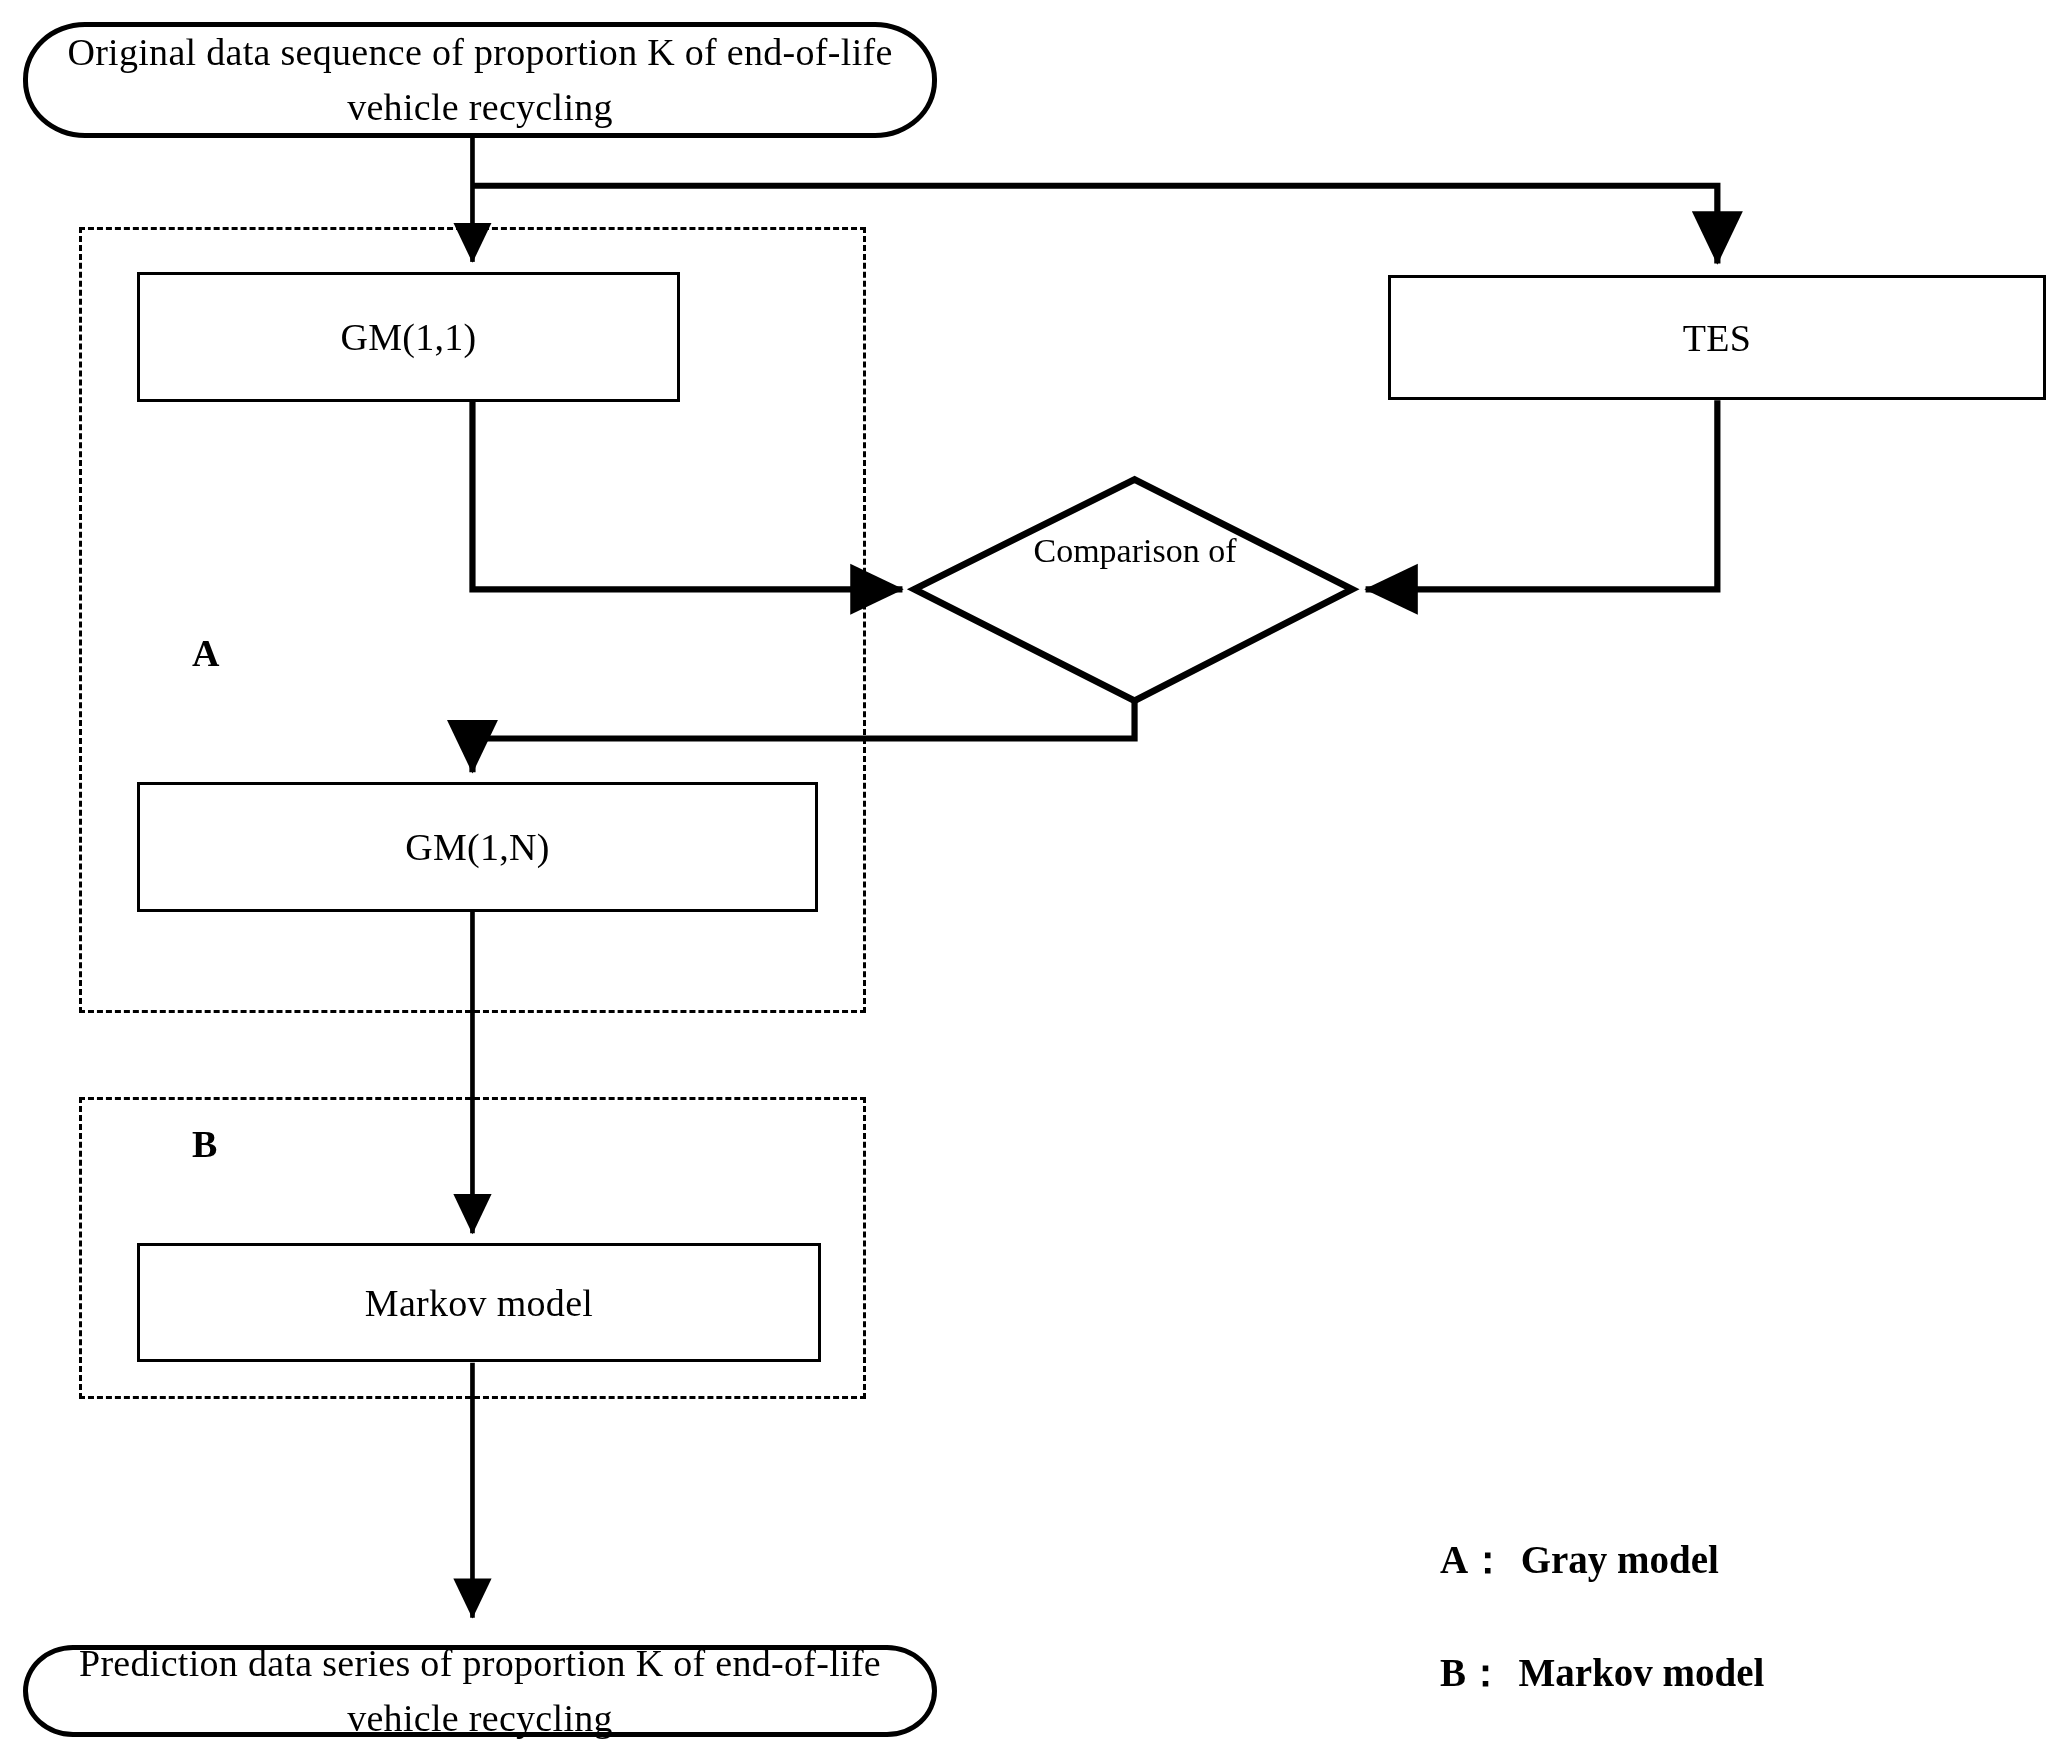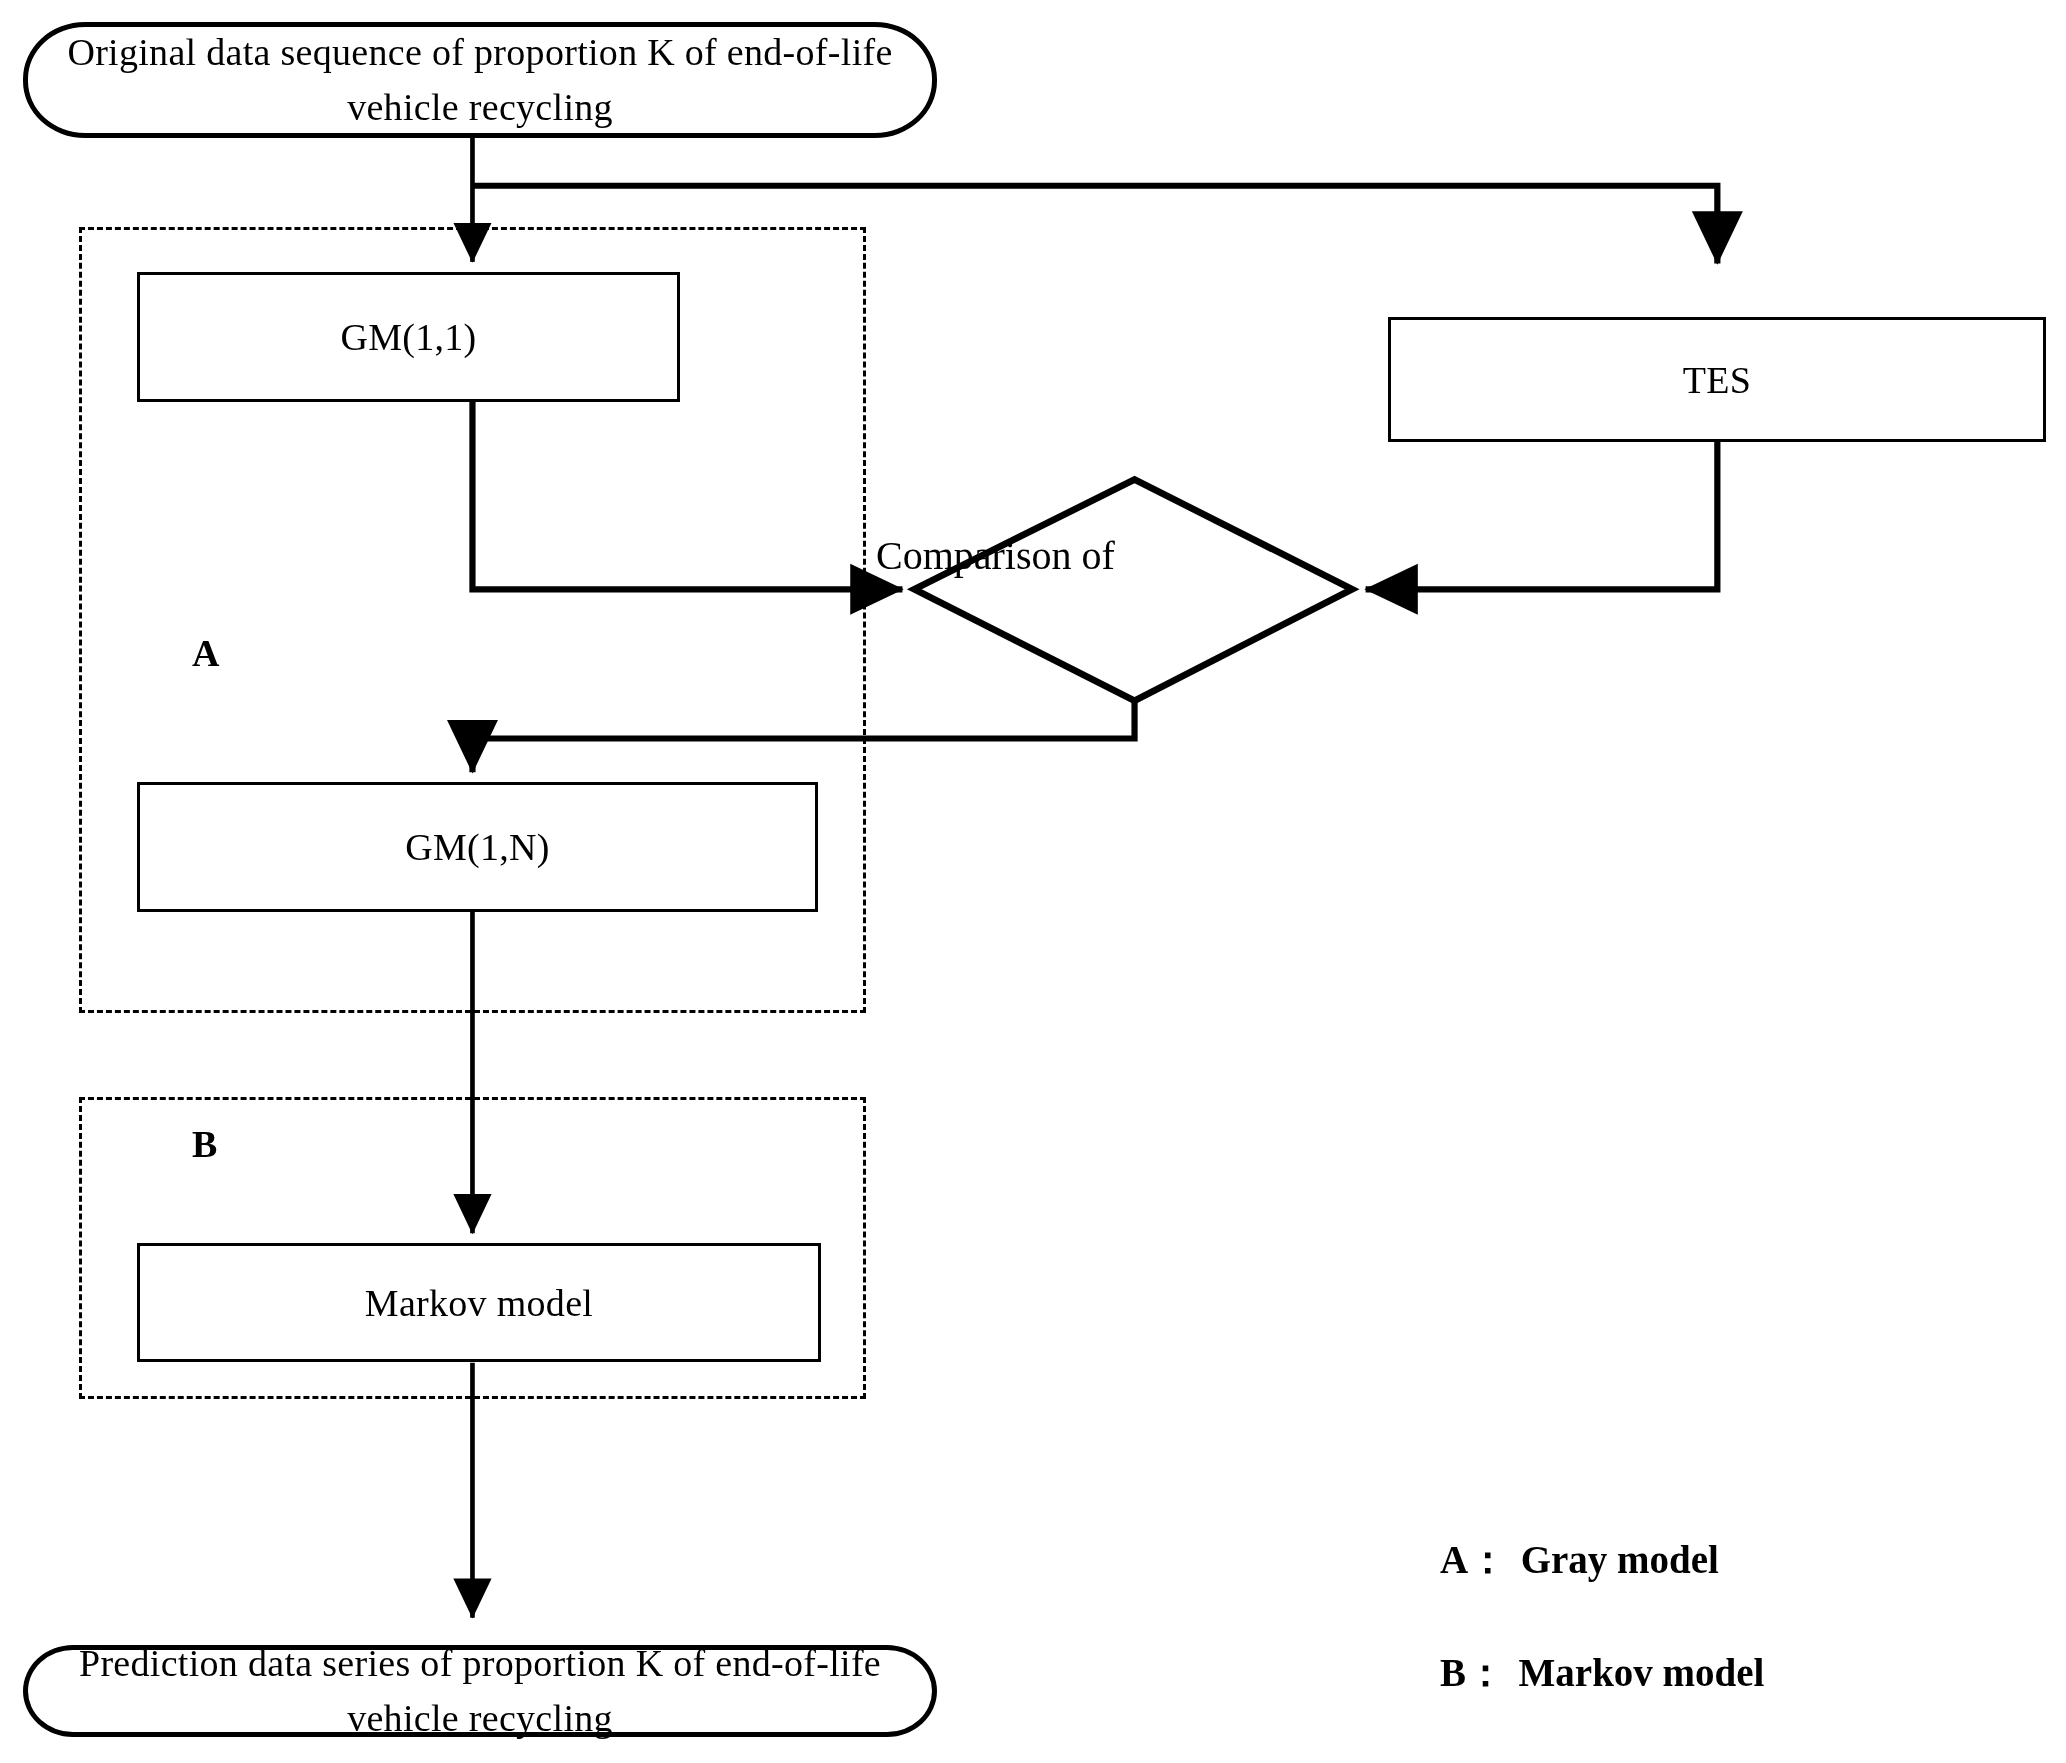--- a/index.html
+++ b/index.html
@@ -11,21 +11,21 @@
   .node{position:absolute;box-sizing:border-box;display:flex;align-items:center;
         justify-content:center;text-align:center;background:#fff;}
   .rect{border:3.6px solid #000;}
   .term{border:5.7px solid #000;border-radius:62px/57px;}
   .term .txt{line-height:1.45;padding:0 36px;}
   .txt{font-size:38px;letter-spacing:0.3px;}
 
   .group{position:absolute;box-sizing:border-box;border:3.6px dashed #000;background:transparent;}
   .group-label{position:absolute;font-size:38px;font-weight:bold;}
 
-  .diamond-label{position:absolute;font-size:40px;line-height:1.38;
+  .diamond-label{position:absolute;text-align:center;font-size:34px;line-height:1.38;
                  pointer-events:none;}
   .legend-row{position:absolute;font-size:39px;font-weight:bold;white-space:nowrap;}
 </style>
 </head>
 <body>
 
 <div id="stage">
 
   <svg id="wires" viewBox="0 0 3988 3404" xmlns="http://www.w3.org/2000/svg">
     <defs>
@@ -58,21 +58,21 @@
   <div class="group-label" style="left:192px;top:1122px;">B</div>
 
   <div class="node term" style="left:23px;top:22px;width:914px;height:116px;align-items:center;">
     <span class="txt">Original data sequence of proportion K of end-of-life vehicle recycling</span>
   </div>
 
   <div class="node rect" style="left:137px;top:272px;width:543px;height:130px;">
     <span class="txt">GM(1,1)</span>
   </div>
 
-  <div class="node rect" style="left:1388px;top:275px;width:658px;height:125px;margin-top:42px;">
+  <div class="node rect" style="left:1388px;top:275px;width:658px;height:125px;">
     <span class="txt">TES</span>
   </div>
 
   <div class="diamond-label" style="left:876px;top:528px;width:518px;">
     <div>Comparison of</div>
   </div>
 
   <div class="node rect" style="left:137px;top:782px;width:681px;height:130px;">
     <span class="txt">GM(1,N)</span>
   </div>

